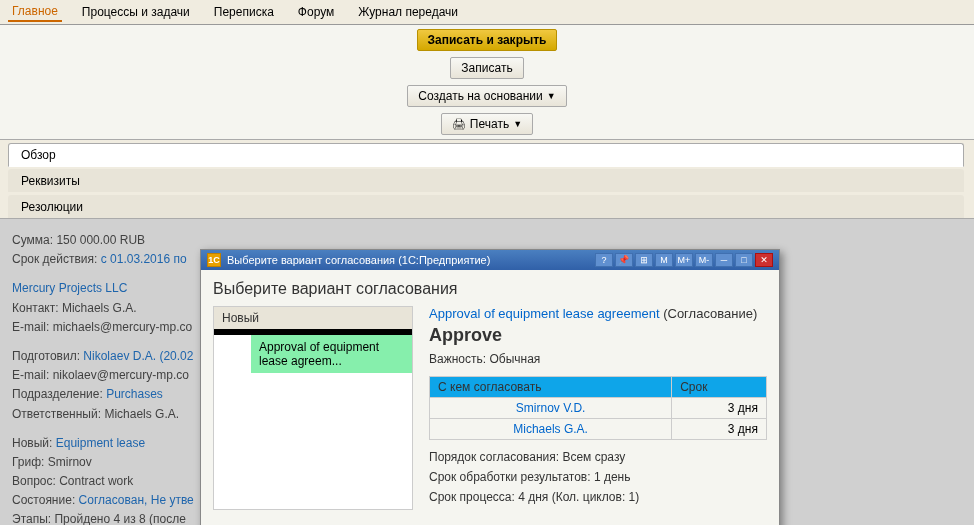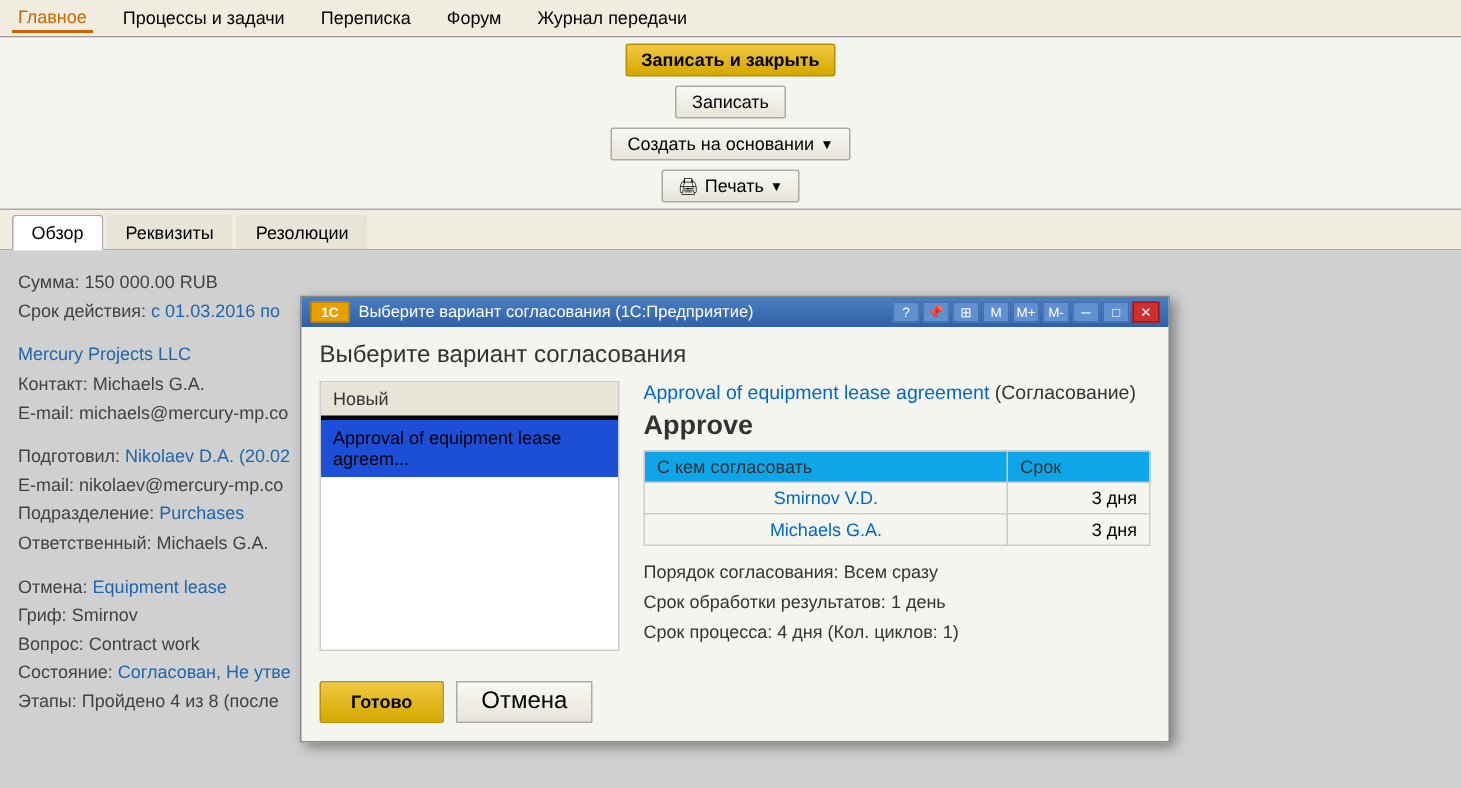--- a/index.html
+++ b/index.html
@@ -52,20 +52,21 @@
       font-weight: bold;
     }
     .btn-arrow::after { content: ' ▼'; font-size: 9px; }
 
     
     .tabs {
       background: #f0ece0;
       border-bottom: 1px solid #aaa;
       display: flex;
       padding: 0 8px;
+      flex-direction: column;
     }
     .tab {
       padding: 4px 12px;
       cursor: pointer;
       border: 1px solid transparent;
       border-bottom: none;
       font-size: 12px;
       background: #e8e4d8;
       margin-right: 2px;
       margin-top: 3px;
@@ -116,21 +117,21 @@
       justify-content: space-between;
       align-items: center;
       font-size: 11px;
     }
     .modal-titlebar-left {
       display: flex;
       align-items: center;
       gap: 6px;
     }
     .modal-titlebar-icon {
-      width: 26px; height: 14px;
+      width: 14px; height: 14px;
       background: #e8a000;
       border: 1px solid #c08000;
       font-size: 9px;
       display: flex;
       align-items: center;
       justify-content: center;
       color: #fff;
       font-weight: bold;
     }
     .modal-controls {
@@ -165,34 +166,35 @@
 
     
     .left-panel {
       width: 200px;
       border: 1px solid #ccc;
       background: #fff;
       flex-shrink: 0;
     }
     .left-panel-header {
       background: #e8e4d8;
-      border-bottom: 3px solid #000000;
+      border-bottom: 6px solid #000000;
       padding: 4px 8px;
       font-size: 12px;
       color: #333;
     }
     .left-panel-item {
       padding: 5px 8px;
       cursor: pointer;
       font-size: 12px;
       color: #333;
     }
     .left-panel-item.selected {
-      background: #1d4ed8;
+      background: #86efac;
       color: #000;
+      margin-left: 37px;
     }
 
     
     .right-panel {
       flex: 1;
       padding: 0 0 0 16px;
     }
     .right-panel-title {
       color: #0066cc;
       font-size: 13px;
@@ -311,21 +313,21 @@
       <span>Подготовил:</span>
       <span class="info-link">Nikolaev D.A. (20.02</span><br>
       <span>E-mail:</span>
       <span>nikolaev@mercury-mp.co</span><br>
       <span>Подразделение:</span>
       <span class="info-link">Purchases</span><br>
       <span>Ответственный:</span>
       <span>Michaels G.A.</span>
     </div>
     <div class="info-group">
-      <span>Отмена:</span>
+      <span>Новый:</span>
       <span class="info-link">Equipment lease</span><br>
       <span>Гриф:</span>
       <span>Smirnov</span><br>
       <span>Вопрос:</span>
       <span>Contract work</span><br>
       <span>Состояние:</span>
       <span class="info-link">Согласован, Не утве</span><br>
       <span>Этапы:</span>
       <span>Пройдено 4 из 8 (после</span>
     </div>
@@ -362,20 +364,25 @@
         <div class="left-panel-item selected">Approval of equipment lease agreem...</div>
       </div>
 
       <div class="right-panel">
         <div class="right-panel-title">
           <span>Approval of equipment lease agreement</span>
           <span> </span>
           <span style="color:#333;">(Согласование)</span>
         </div>
         <div class="right-panel-subtitle">Approve</div>
+        <div class="right-panel-importance">
+          <span>Важность:</span>
+          <span> </span>
+          <span>Обычная</span>
+        </div>
 
         <table class="agree-table">
           <thead>
             <tr>
               <th>С кем согласовать</th>
               <th>Срок</th>
             </tr>
           </thead>
           <tbody>
             <tr>

